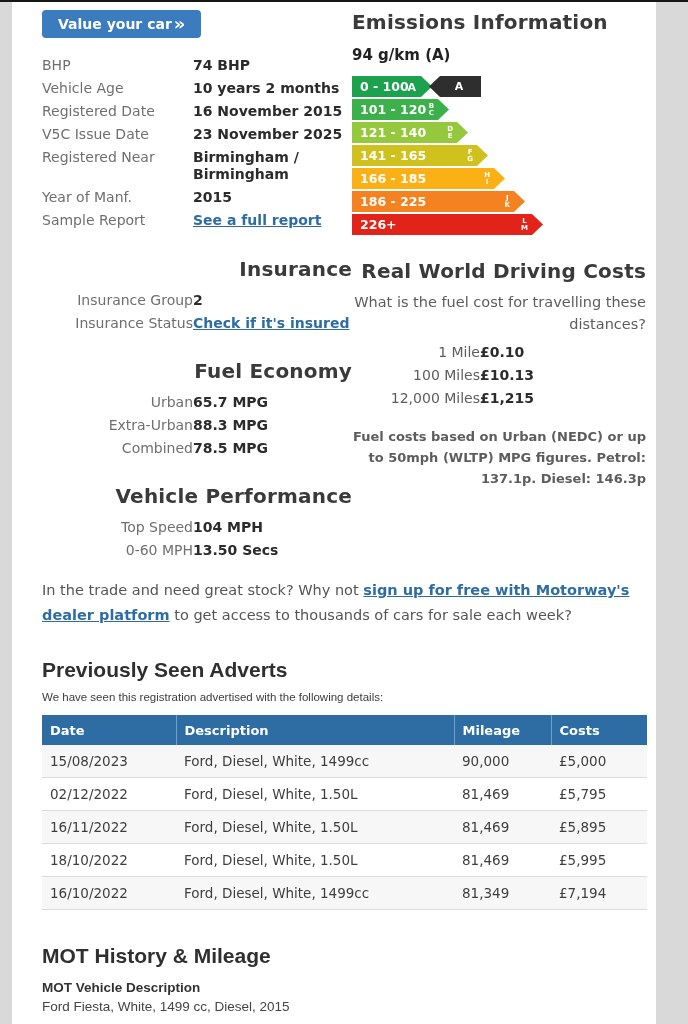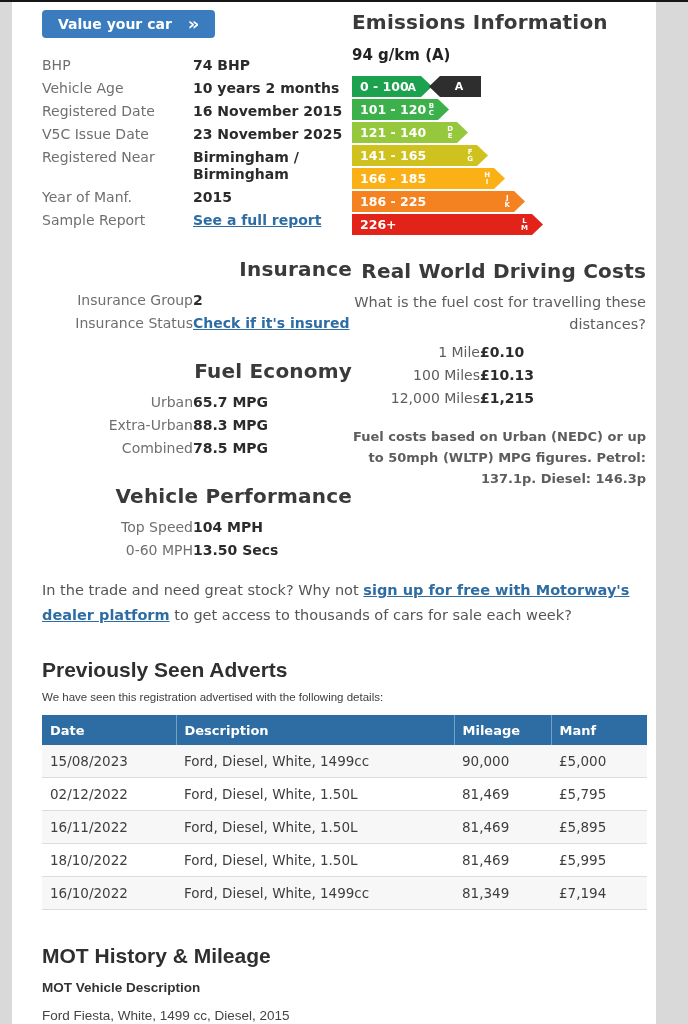--- a/index.html
+++ b/index.html
@@ -24,21 +24,21 @@
   .kv-value { font-weight:bold; color:#2b2b2b; }
   a.lnk { color:#2e6da4; font-weight:bold; text-decoration:underline; cursor:pointer; }
 
   
   .cols { display:flex; }
   .col-left  { flex:none; width:310px; }
   .col-right { flex:1; }
 
   
   .value-btn {
-    display:inline-flex; align-items:center; gap:16px;
+    display:inline-flex; align-items:center; gap:2px;
     margin-top:4px; height:28px; padding:0 16px;
     background:#3a7cbd; border:none; border-radius:4px;
     color:#fff; font-size:14px; font-weight:bold;
     font-family:"DejaVu Sans", sans-serif; cursor:pointer;
   }
   .value-btn .chev { font-size:18px; line-height:1; font-weight:bold; }
 
   .spec-list { margin-top:16px; }
   .spec-list .kv-value { width:159px; }
 
@@ -97,21 +97,21 @@
     font-size:13.5px; color:#3e3e3e; padding:8px 8px; height:32px;
     border-bottom:1px solid #dcdcdc;
   }
   table.adverts tbody tr:nth-child(odd) { background:#f7f7f8; }
   .c-date { width:134px; } .c-desc { width:278px; } .c-mile { width:97px; } .c-price { width:96px; }
 
   
   .mot { margin-top:34px; }
   .mot-title { font-size:21px; font-weight:bold; color:#2f2f2f; }
   .mot-sub { margin-top:12px; font-size:13.5px; font-weight:bold; color:#333; }
-  .mot-val { margin-top:13px; font-size:13.5px; color:#444; }
+  .mot-val { margin-top:4px; font-size:13.5px; color:#444; }
 </style>
 </head>
 <body>
 
 <div class="page">
   <div class="topbar"></div>
   <div class="sheet">
 
     <div class="cols">
       <div class="col-left">
@@ -303,21 +303,21 @@
 
     <h2 class="psa-title f-grot">Previously Seen Adverts</h2>
     <p class="psa-note f-grot">We have seen this registration advertised with the following details:</p>
 
     <table class="adverts">
       <thead>
         <tr>
           <th class="c-date">Date</th>
           <th class="c-desc">Description</th>
           <th class="c-mile">Mileage</th>
-          <th class="c-price">Manf</th>
+          <th class="c-price">Costs</th>
         </tr>
       </thead>
       <tbody>
         <tr>
           <td>15/08/2023</td>
           <td>Ford, Diesel, White, 1499cc</td>
           <td>90,000</td>
           <td>£5,000</td>
         </tr>
         <tr>

